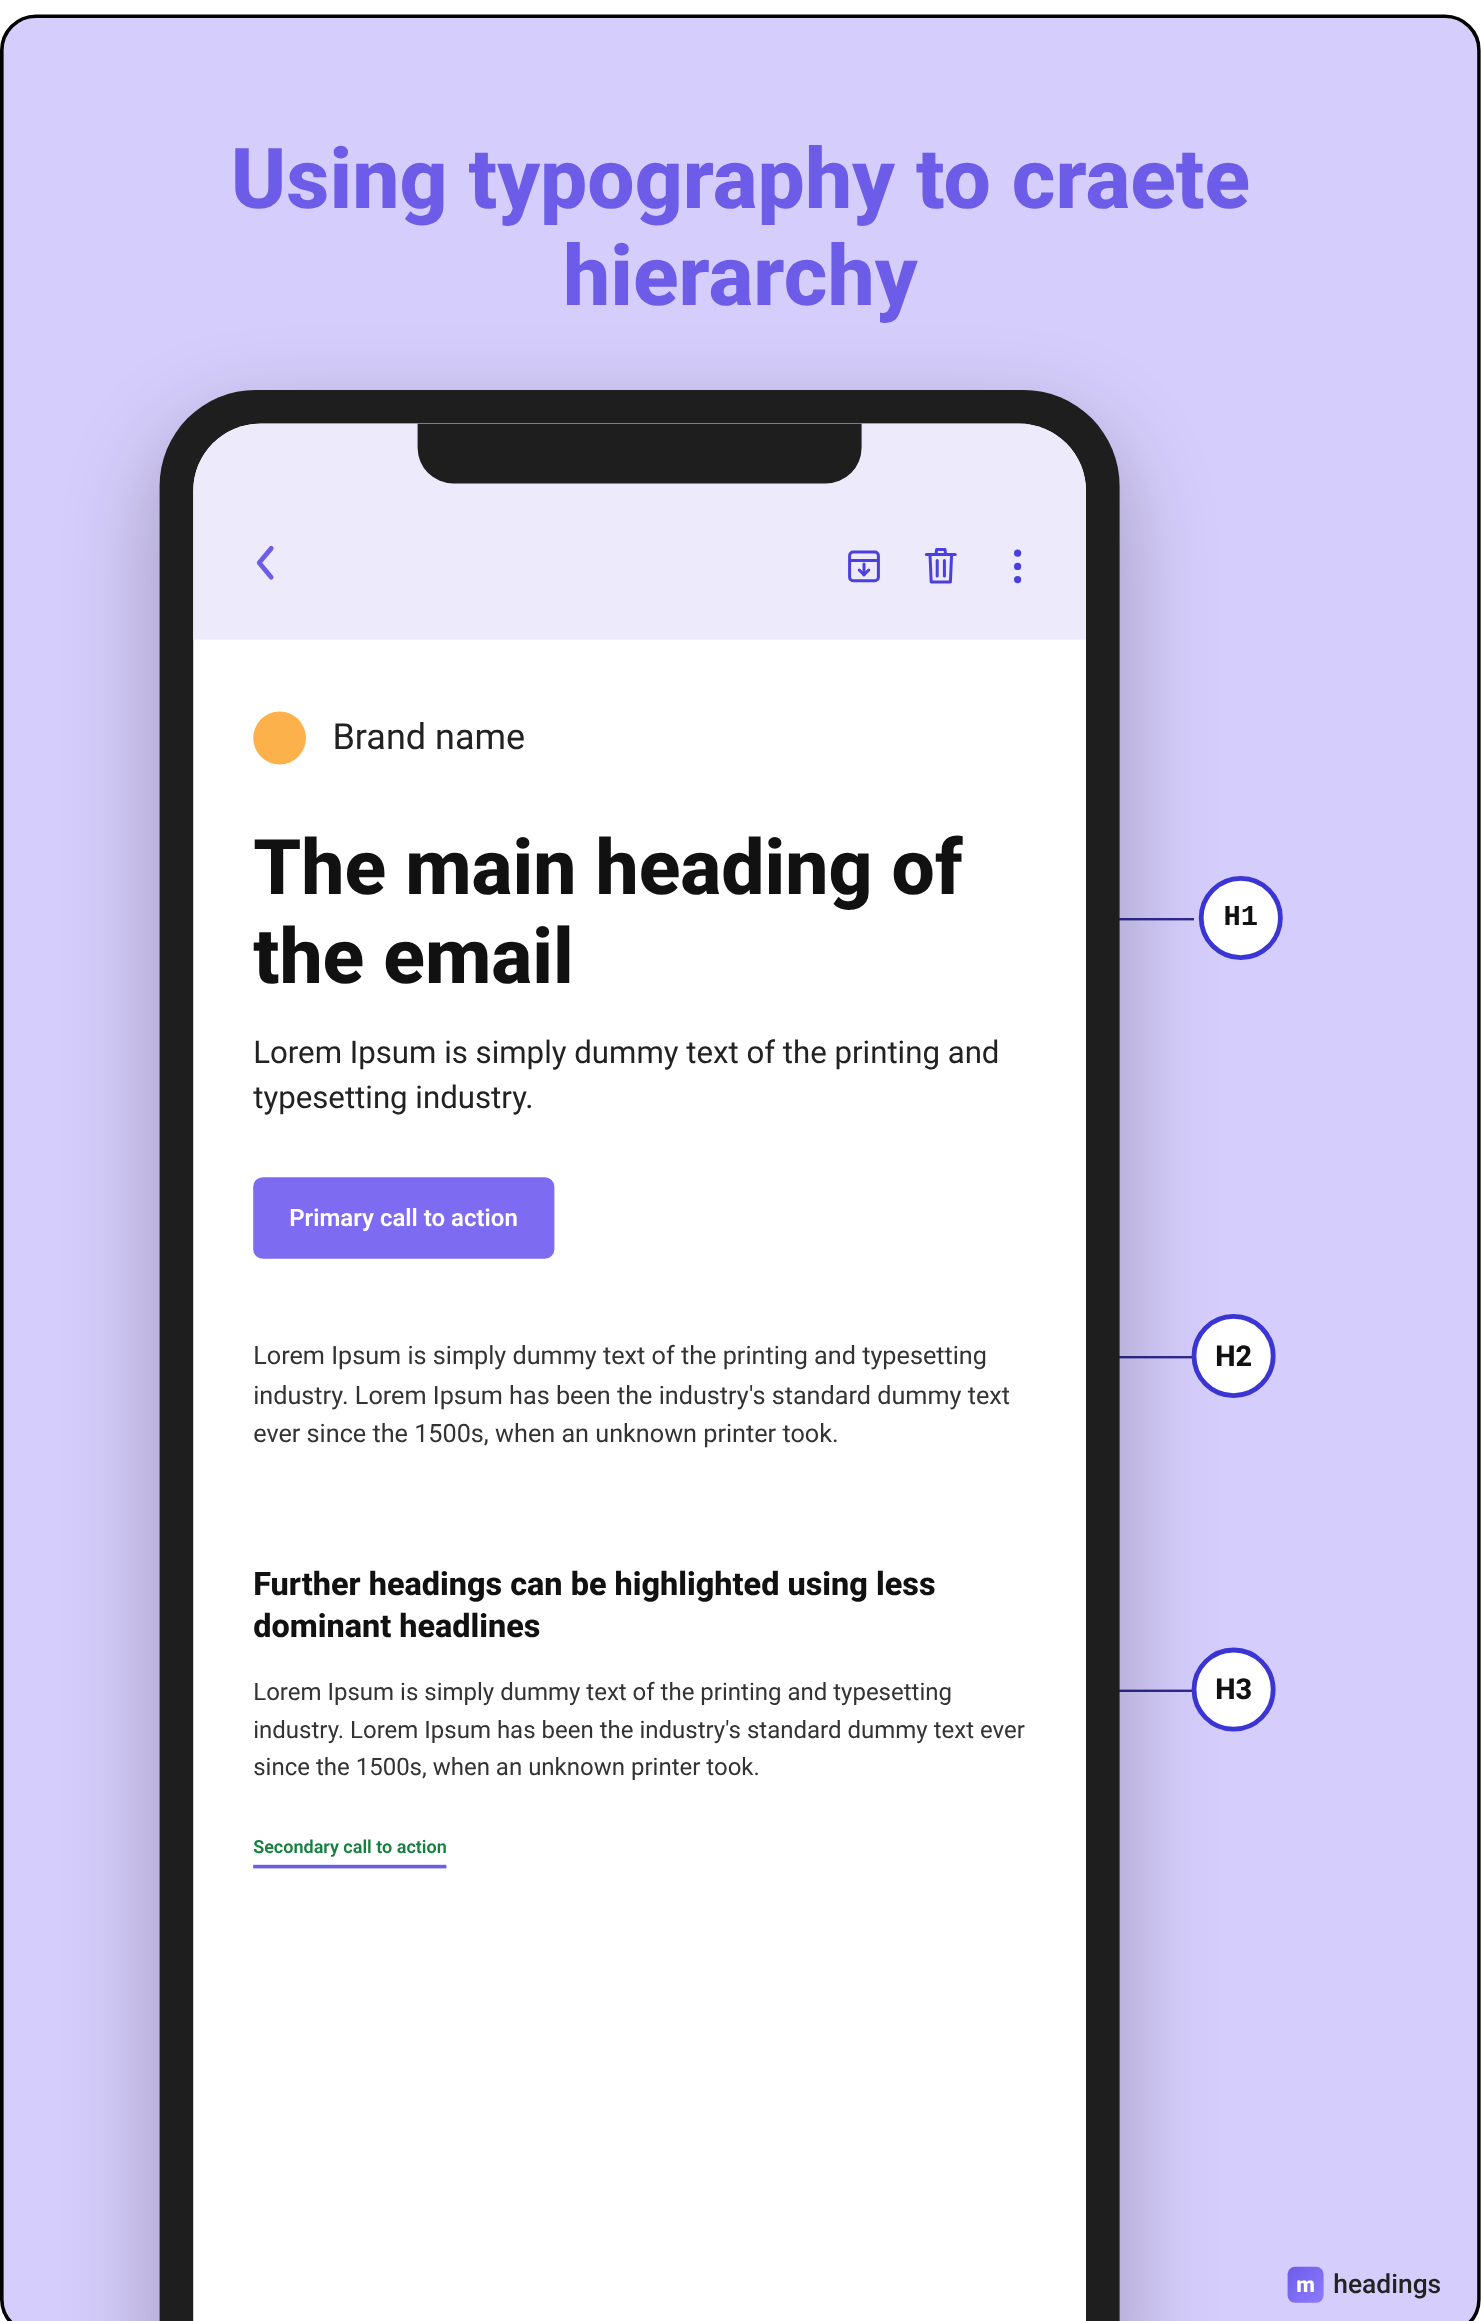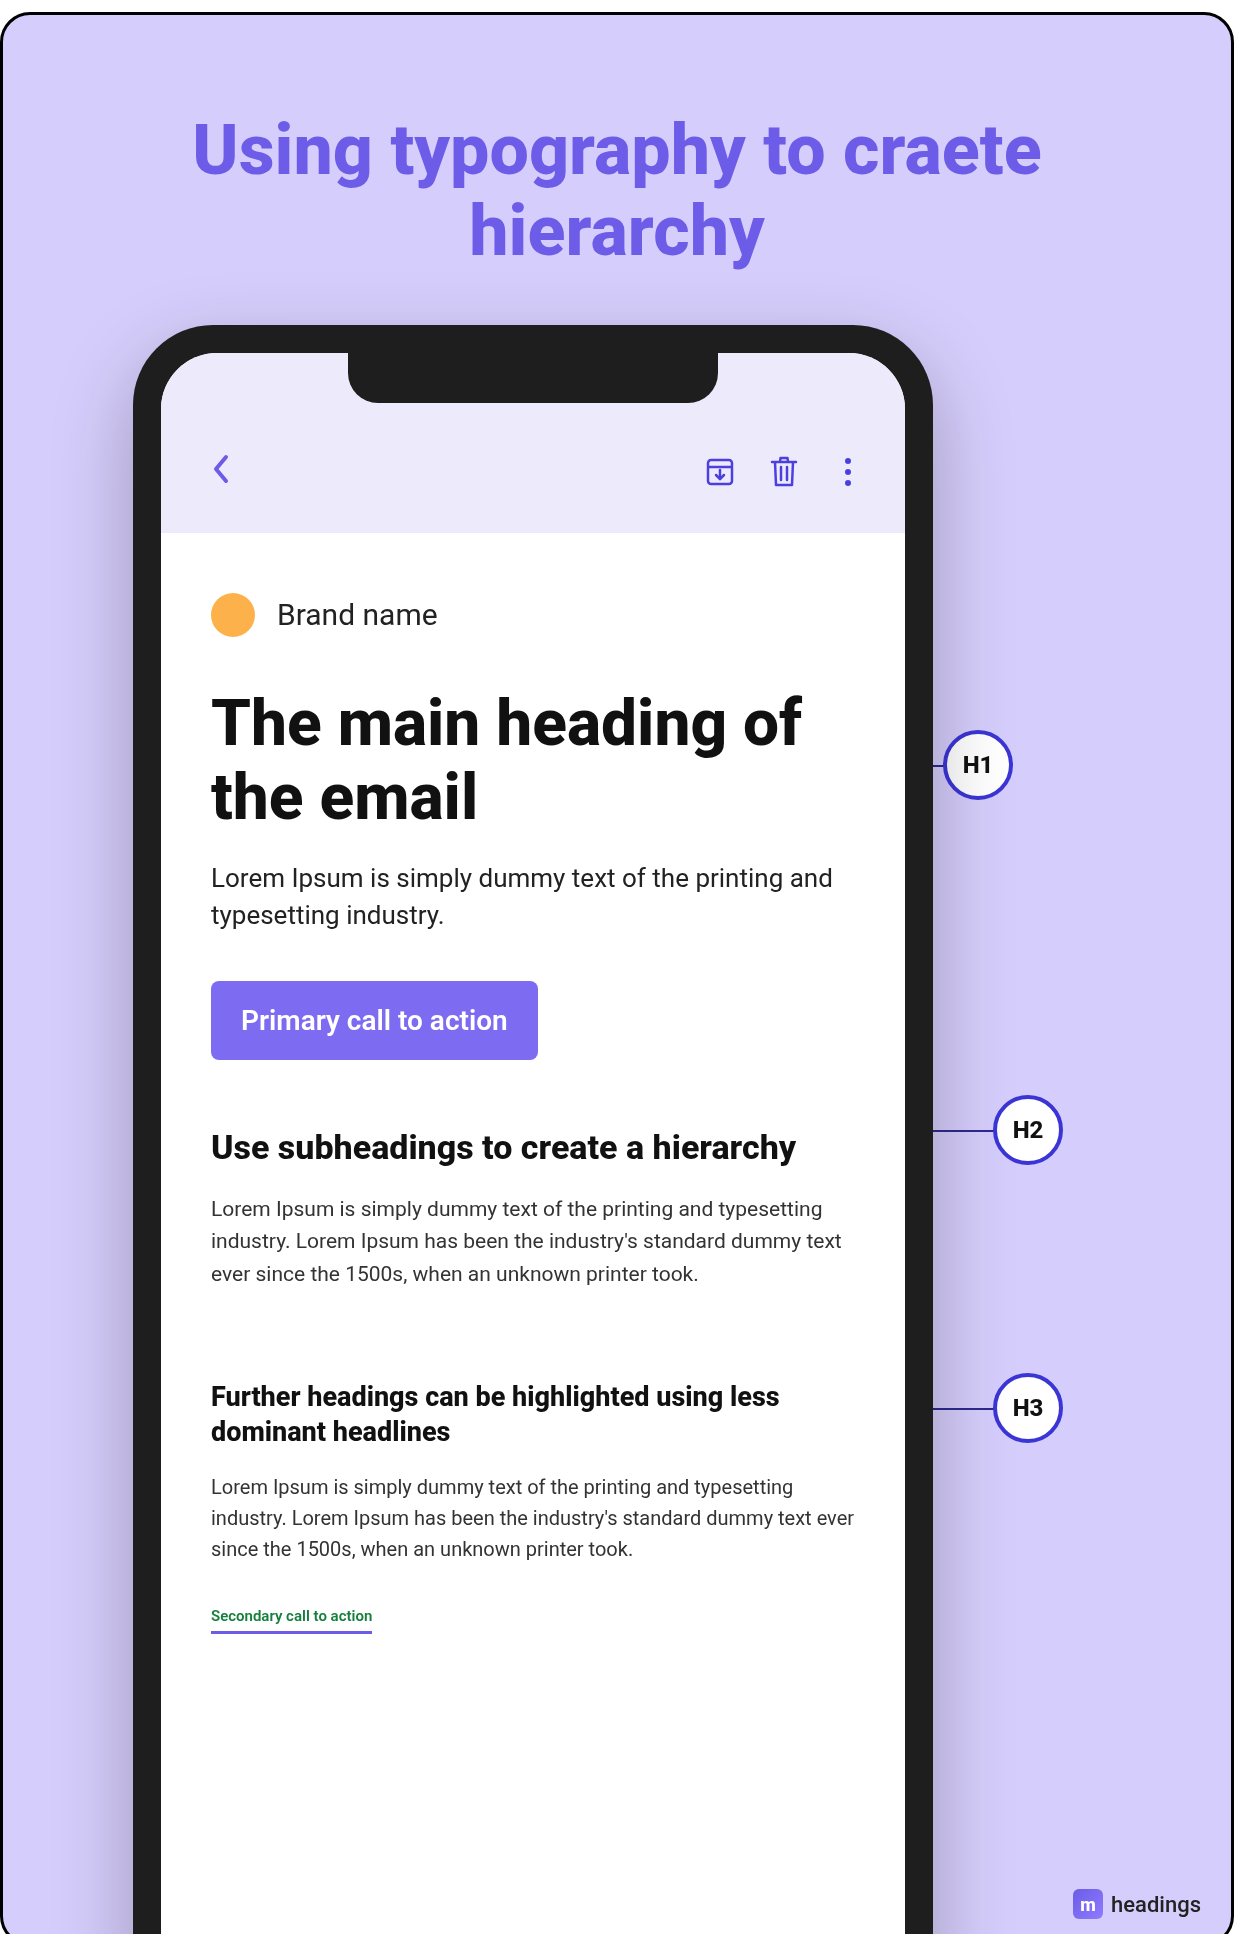--- a/index.html
+++ b/index.html
@@ -82,21 +82,21 @@
   }
   .brand-row { display: flex; align-items: center; gap: 22px; margin-bottom: 50px; }
   .brand-dot { width: 44px; height: 44px; border-radius: 50%; background: #FDB14A; flex-shrink:0; }
   .brand-name { font-size: 30px; color: #222; }
   .h1 { font-size: 64px; font-weight: 800; color: #111; margin-bottom: 26px; line-height:1.15; }
   .p1 { font-size: 26px; color: #222; margin-bottom: 48px; }
   .cta-primary {
     display: inline-block;
     background: #7D6BF1;
     color: #fff;
-    font-size: 28px;
+    font-size: 20px;
     font-weight: 600;
     padding: 20px 30px;
     border-radius: 8px;
     margin-bottom: 66px;
   }
   .h2 { font-size: 34px; font-weight: 800; color: #111; margin-bottom: 24px; line-height:1.25;}
   .p2 { font-size: 21px; color: #333; margin-bottom: 90px; line-height:1.55;}
   .h3 { font-size: 27px; font-weight: 800; color: #111; margin-bottom: 22px; line-height:1.3;}
   .p3 { font-size: 20px; color: #333; margin-bottom: 40px; line-height:1.55;}
   .cta-secondary {
@@ -123,21 +123,21 @@
     background: #2E2A8F;
   }
   .leader::before {
     content: "";
     position: absolute;
     left: -7px; top: -4px;
     width: 10px; height: 10px;
     border-radius: 50%;
     background: #2E2A8F;
   }
-  .badge.h1b { left: 940px; top: 715px; }
+  .badge.h1b { left: 996px; top: 715px; font-family: Liberation Mono, monospace; }
   .leader.h1l { left: 740px; top: 750px; width: 252px; }
   .badge.h2b { left: 990px; top: 1080px; }
   .leader.h2l { left: 810px; top: 1115px; width: 182px; }
   .badge.h3b { left: 990px; top: 1358px; }
   .leader.h3l { left: 770px; top: 1393px; width: 222px; }
 
   
   .brandmark {
     position: absolute;
     right: 30px;
@@ -211,21 +211,20 @@
         <div class="brand-row">
           <div class="brand-dot"></div>
           <div class="brand-name">Brand name</div>
         </div>
 
         <div class="h1">The main heading of the email</div>
         <div class="p1">Lorem Ipsum is simply dummy text of the printing and typesetting industry.</div>
 
         <div class="cta-primary">Primary call to action</div>
 
-        <div class="h2">Use subheadings to create a hierarchy</div>
         <div class="p2">Lorem Ipsum is simply dummy text of the printing and typesetting industry. Lorem Ipsum has been the industry's standard dummy text ever since the 1500s, when an unknown printer took.</div>
 
         <div class="h3">Further headings can be highlighted using less dominant headlines</div>
         <div class="p3">Lorem Ipsum is simply dummy text of the printing and typesetting industry. Lorem Ipsum has been the industry's standard dummy text ever since the 1500s, when an unknown printer took.</div>
 
         <div class="cta-secondary">Secondary call to action</div>
 
       </div>
     </div>
   </div>

